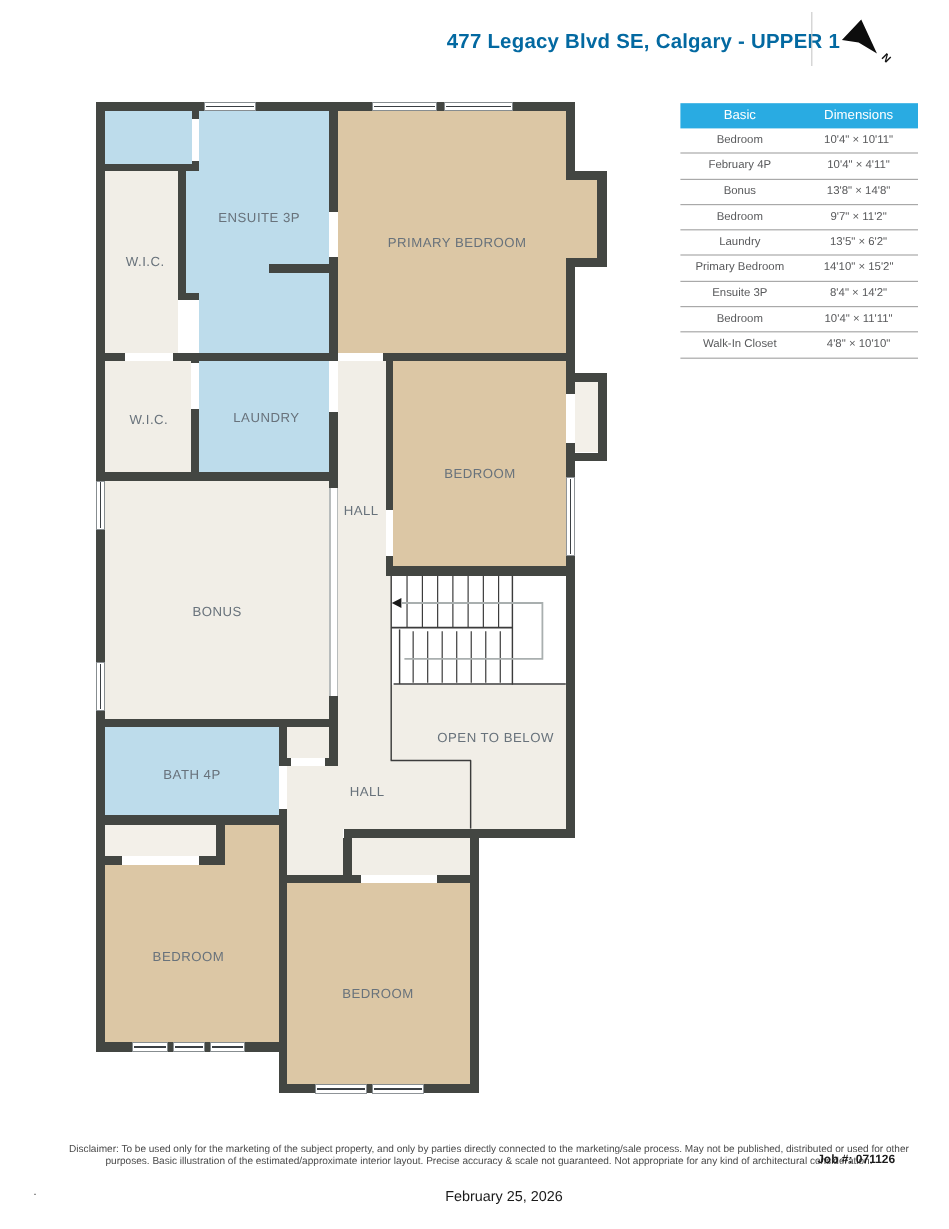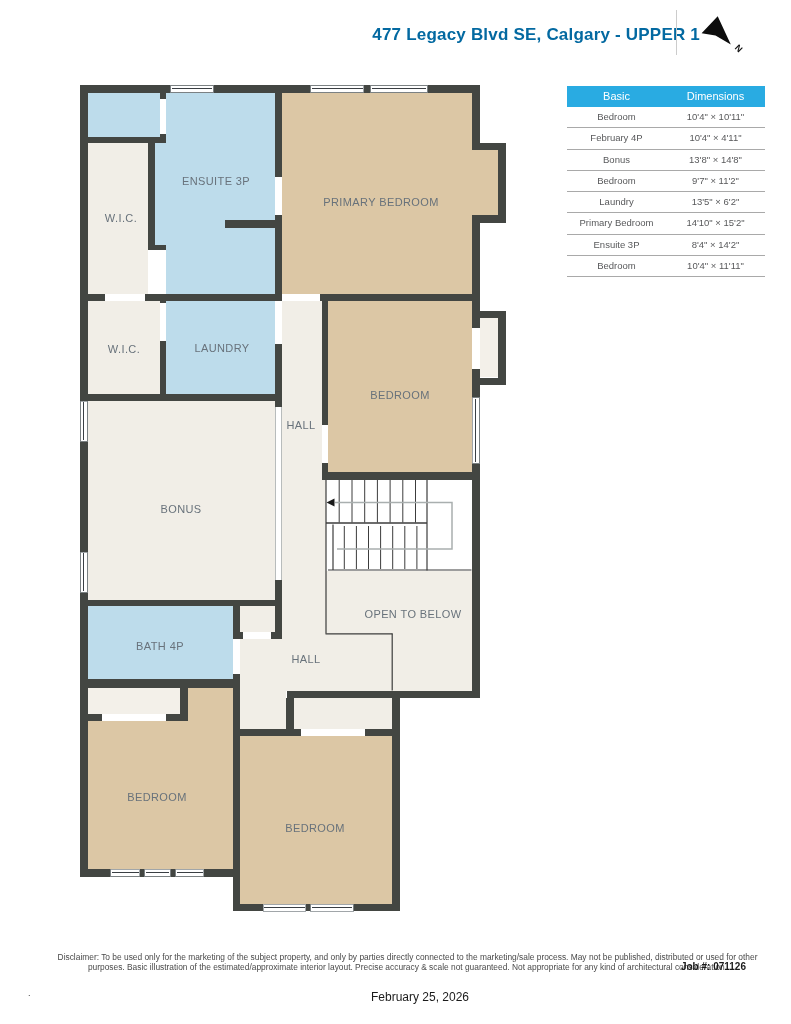--- a/index.html
+++ b/index.html
@@ -60,20 +60,24 @@
       <div>14'10" × 15'2"</div>
     </div>
   <div class="trow">
       <div>Ensuite 3P</div>
       <div>8'4" × 14'2"</div>
     </div>
   <div class="trow">
       <div>Bedroom</div>
       <div>10'4" × 11'11"</div>
     </div>
+  <div class="trow">
+      <div>Walk-In Closet</div>
+      <div>4'8" × 10'10"</div>
+    </div>
 </div>
 
 <svg class="abs" style="left:0;top:0;" width="791" height="1024" viewBox="0 0 791 1024">
 <g shape-rendering="crispEdges">
 
 <rect x="87.5" y="92.5" width="72.5" height="44" fill="#bddceb"></rect>
 
 <rect x="165.5" y="92.5" width="109" height="201.5" fill="#bddceb"></rect>
 <rect x="155" y="142.5" width="10.5" height="151.5" fill="#bddceb"></rect>
 

